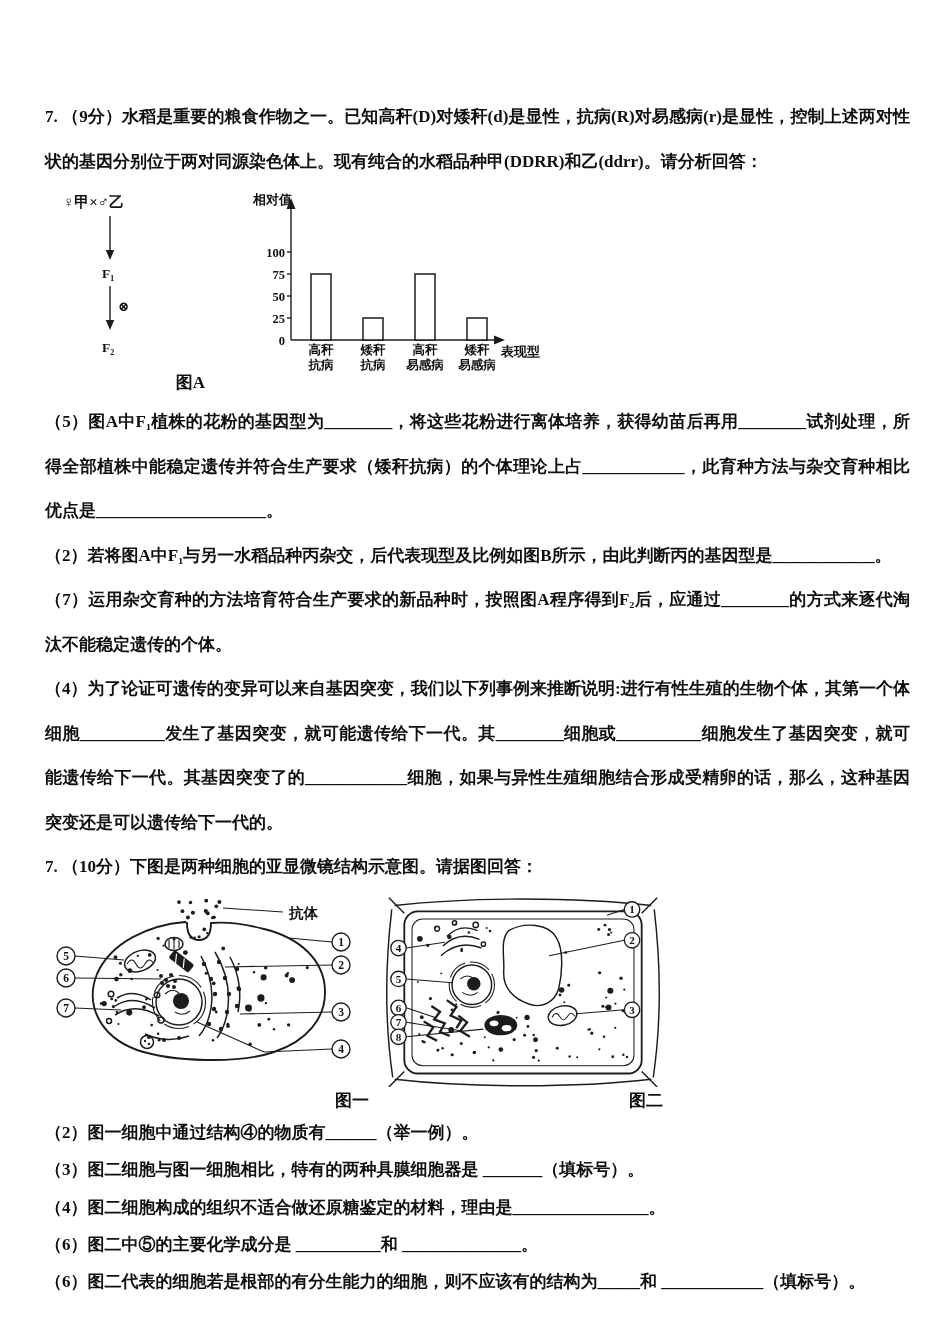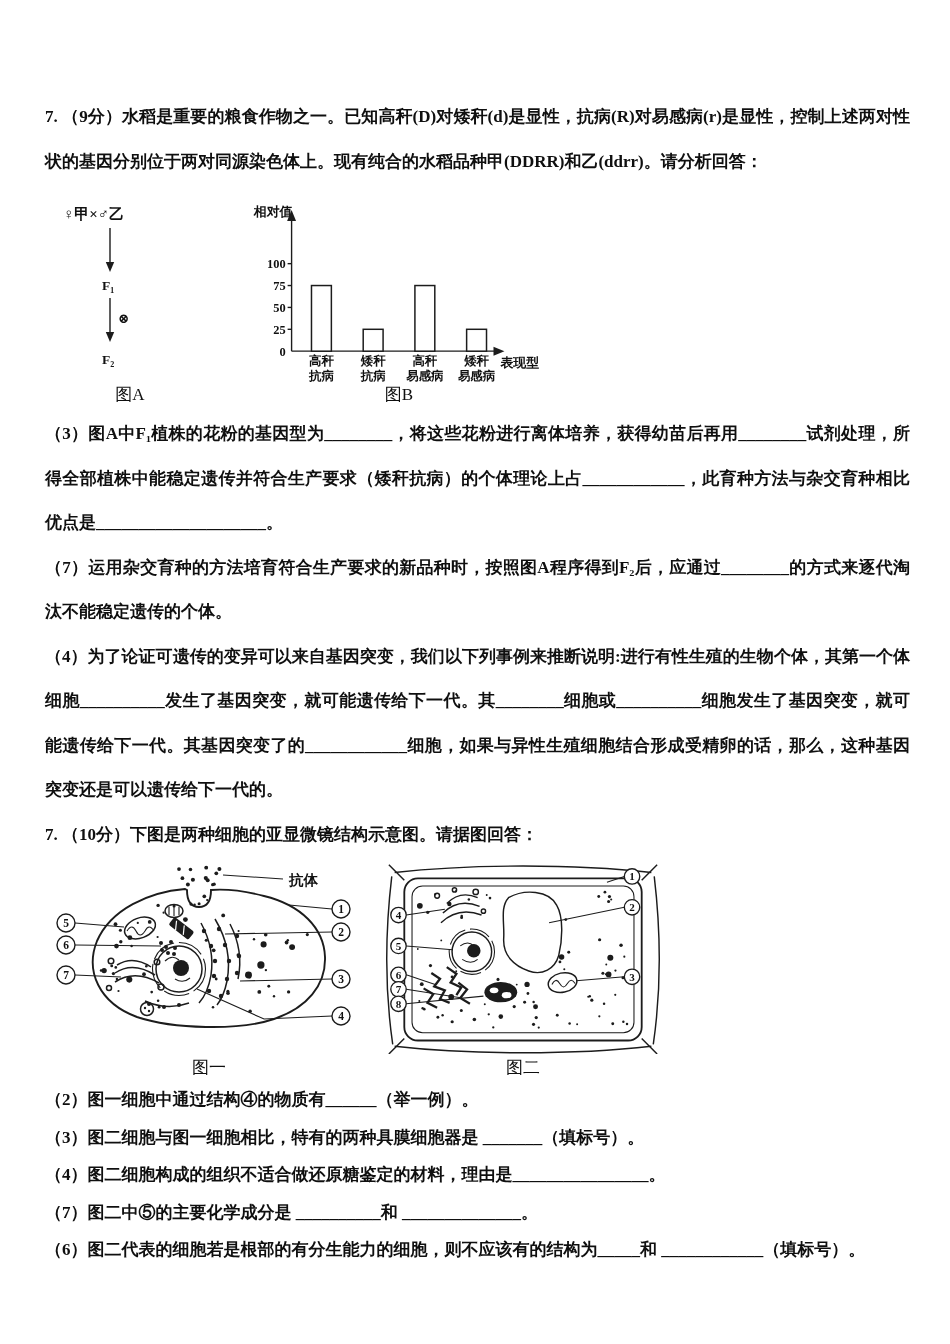--- a/index.html
+++ b/index.html
@@ -2,26 +2,26 @@
 <html><head>
 <meta charset="utf-8">
 <style>
   html,body{margin:0;padding:0}
   body{width:950px;height:1344px;background:#fff;color:#0f0f0f;overflow:hidden;
        font-family:"Liberation Serif","DejaVu Serif",serif;font-weight:bold}
   .sheet{padding:95px 40px 0 45px}
   .para{margin:0;font-size:17px;line-height:2.62;text-align:justify}
   .q8p{line-height:2.2}
   .figrow{display:flex;align-items:flex-start}
-  .row1{gap:44px;margin:18px 0 6px 10px}
+  .row1{gap:44px;margin:6px 0 6px 10px}
   .row2{gap:14px;margin:4px 0 2px 4px}
   figure{margin:0;display:flex;flex-direction:column;justify-content:space-between}
   .row1 figure{height:204px}
   .row2 figure{height:218px}
-  figcaption{text-align:center;font-size:17px;font-weight:normal}
+  figcaption{text-align:right;font-size:17px;font-weight:bold}
   svg{display:block}
   svg text{font-family:inherit;font-weight:bold;fill:#111}
   .ax{stroke:#1c1c1c;stroke-width:1.4;fill:none}
   .o{stroke:#1c1c1c;fill:none;stroke-width:1.5}
   .outline{stroke-width:1.9}
   .thin{stroke-width:1.1}
   .dark{stroke:#1c1c1c;fill:none;stroke-width:2.4}
   .fill{fill:#1c1c1c;stroke:none}
   .bar{fill:#fff;stroke:#1c1c1c;stroke-width:1.5}
   .tick,.cat{font-size:12.5px}
@@ -82,25 +82,25 @@
               <text x="124" y="164" text-anchor="middle" class="cat">矮秆</text>
               <text x="124" y="178.5" text-anchor="middle" class="cat">抗病</text>
               <rect x="166" y="84" width="20" height="66" class="bar"></rect>
               <text x="176" y="164" text-anchor="middle" class="cat">高秆</text>
               <text x="176" y="178.5" text-anchor="middle" class="cat">易感病</text>
               <rect x="218" y="128" width="20" height="22" class="bar"></rect>
               <text x="228" y="164" text-anchor="middle" class="cat">矮秆</text>
               <text x="228" y="178.5" text-anchor="middle" class="cat">易感病</text>
             </g>
         </svg>
-        <figcaption>图B</figcaption>
       </figure>
     </div>
 
-    <p class="para">（3）图A中F₁植株的花粉的基因型为________，将这些花粉进行离体培养，获得幼苗后再用________试剂处理，所得全部植株中能稳定遗传并符合生产要求（矮秆抗病）的个体理论上占____________，此育种方法与杂交育种相比优点是____________________。</p>
+    <p class="para">（5）图A中F₁植株的花粉的基因型为________，将这些花粉进行离体培养，获得幼苗后再用________试剂处理，所得全部植株中能稳定遗传并符合生产要求（矮秆抗病）的个体理论上占____________，此育种方法与杂交育种相比优点是____________________。</p>
+    <p class="para">（2）若将图A中F₁与另一水稻品种丙杂交，后代表现型及比例如图B所示，由此判断丙的基因型是____________。</p>
     <p class="para">（7）运用杂交育种的方法培育符合生产要求的新品种时，按照图A程序得到F₂后，应通过________的方式来逐代淘汰不能稳定遗传的个体。</p>
     <p class="para">（4）为了论证可遗传的变异可以来自基因突变，我们以下列事例来推断说明:进行有性生殖的生物个体，其第一个体细胞__________发生了基因突变，就可能遗传给下一代。其________细胞或__________细胞发生了基因突变，就可能遗传给下一代。其基因突变了的____________细胞，如果与异性生殖细胞结合形成受精卵的话，那么，这种基因突变还是可以遗传给下一代的。</p>
   </section>
 
   <section>
     <p class="para">7. （10分）下图是两种细胞的亚显微镜结构示意图。请据图回答：</p>
 
     <div class="figrow row2">
 
       <figure>
@@ -448,16 +448,16 @@
             <text x="258" y="124">3</text>
           </g>
         </svg>
         <figcaption>图二</figcaption>
       </figure>
     </div>
 
     <p class="para q8p">（2）图一细胞中通过结构④的物质有______（举一例）。</p>
     <p class="para q8p">（3）图二细胞与图一细胞相比，特有的两种具膜细胞器是 _______（填标号）。</p>
     <p class="para q8p">（4）图二细胞构成的组织不适合做还原糖鉴定的材料，理由是________________。</p>
-    <p class="para q8p">（7）图二中⑤的主要化学成分是 __________和 ______________。</p>
+    <p class="para q8p">（6）图二中⑤的主要化学成分是 __________和 ______________。</p>
     <p class="para q8p">（6）图二代表的细胞若是根部的有分生能力的细胞，则不应该有的结构为_____和 ____________（填标号）。</p>
   </section>
 </main>
 
 </body></html>

